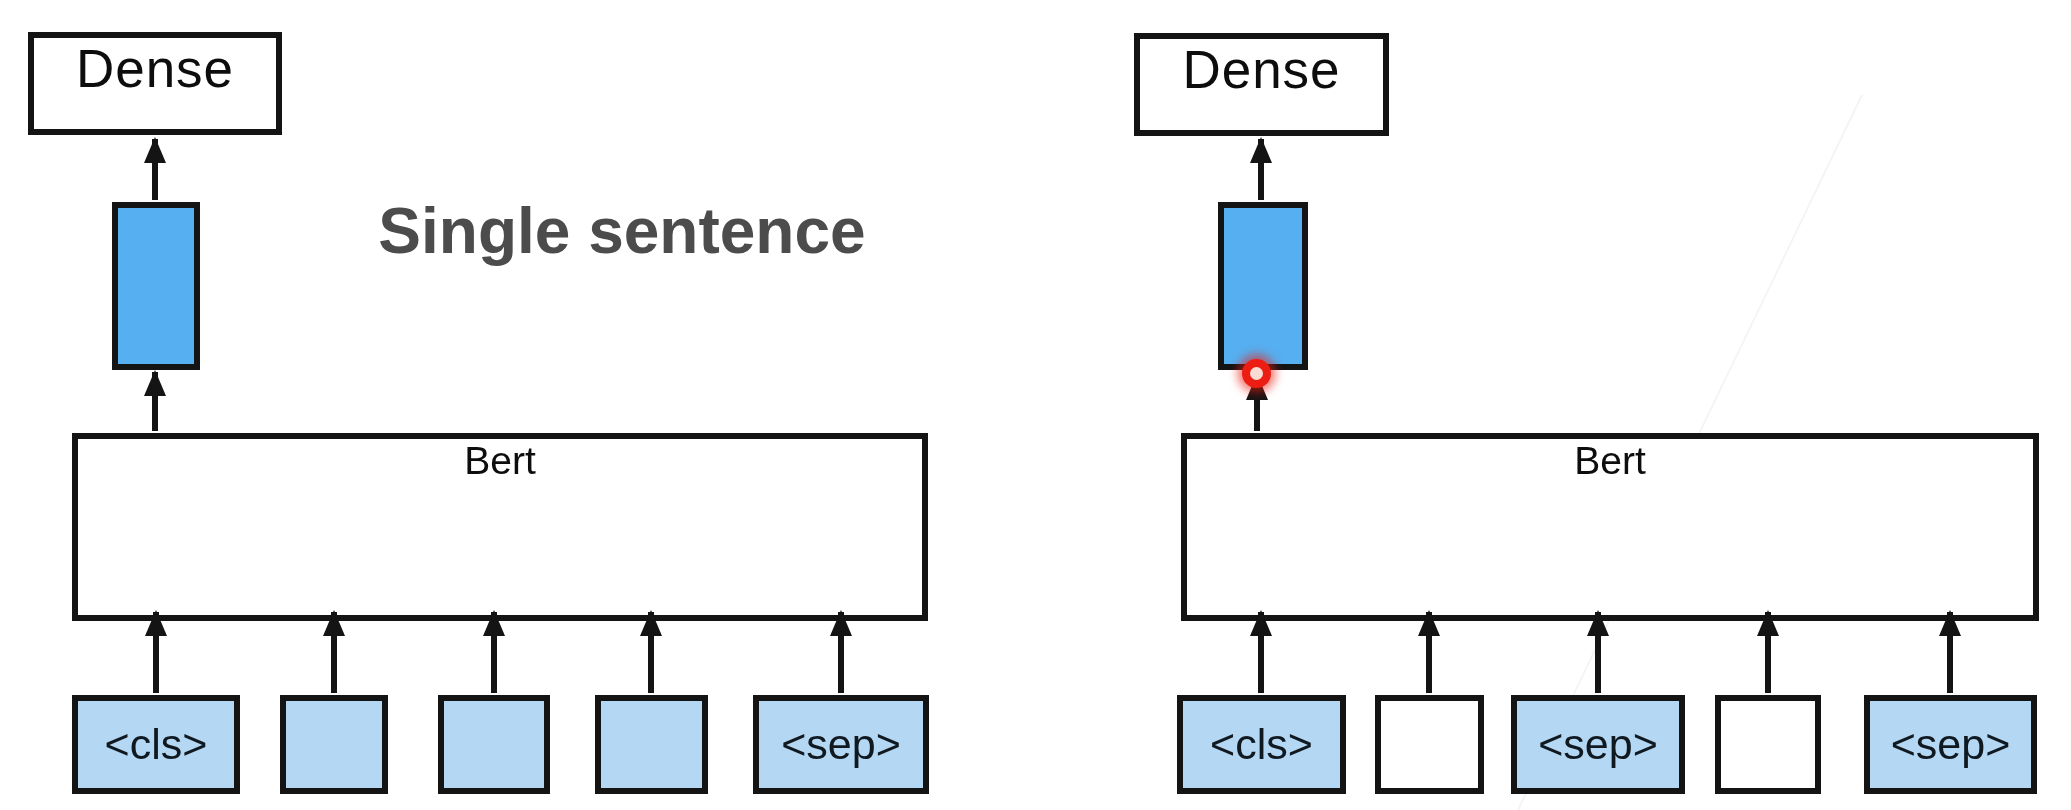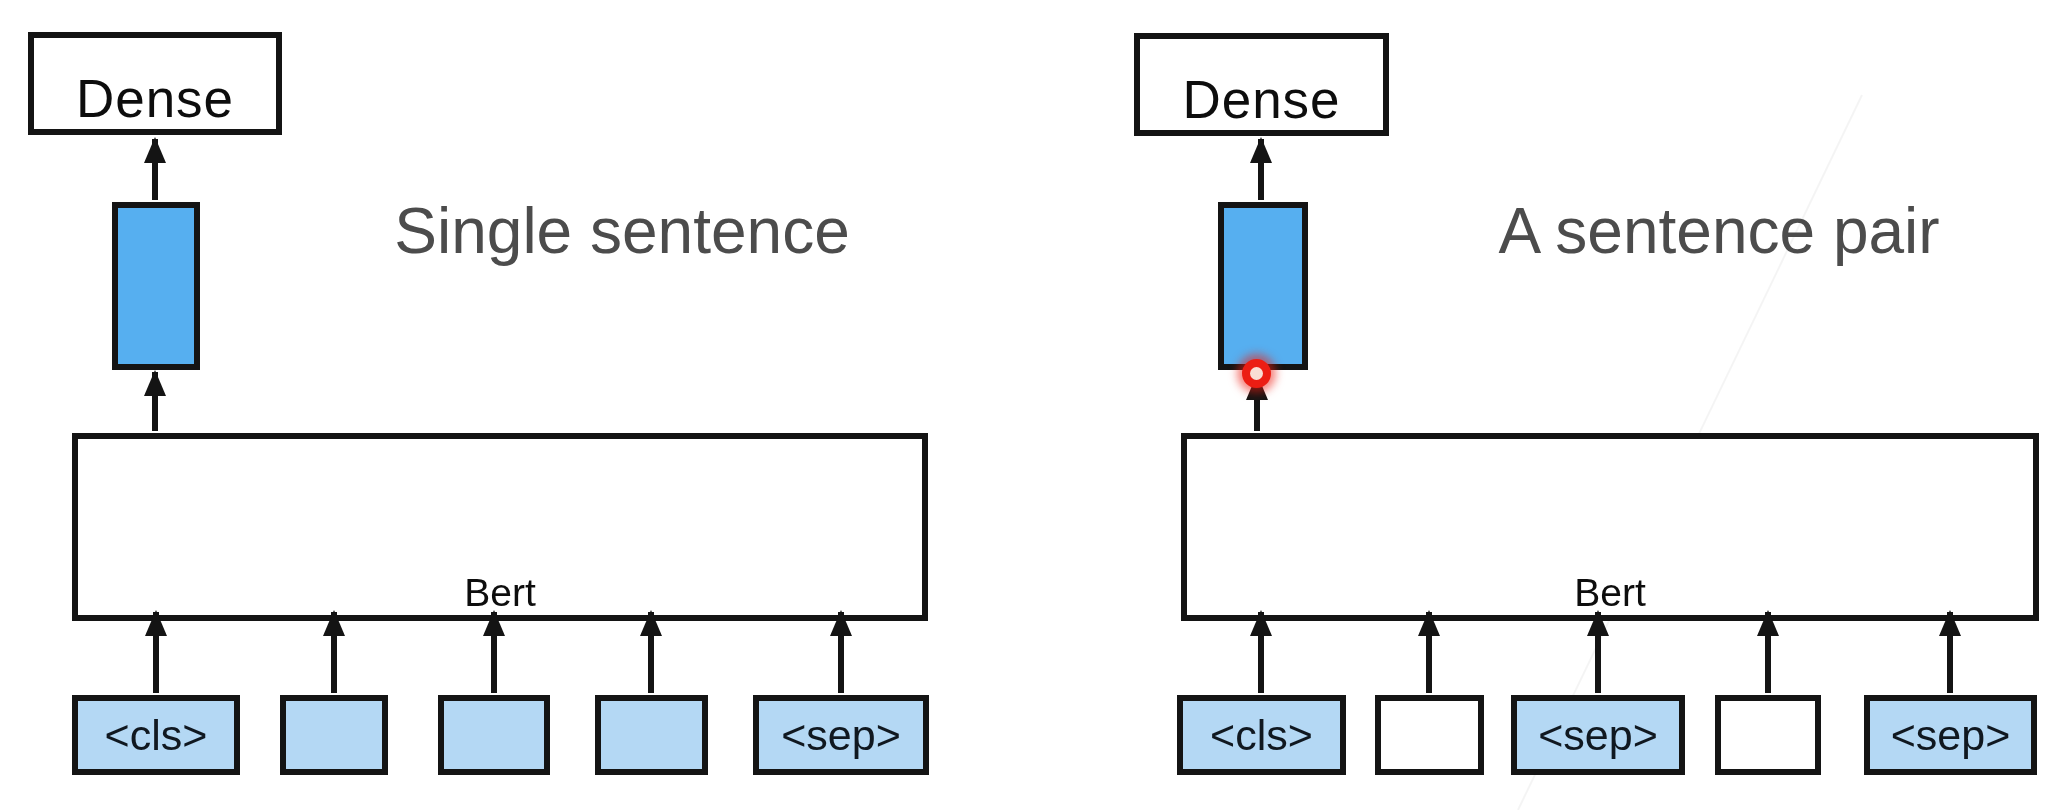--- a/index.html
+++ b/index.html
@@ -9,42 +9,42 @@
     background:#ffffff;
     overflow:hidden;
     font-family:"Liberation Sans", sans-serif;
   }
   svg.layer{position:absolute;left:0;top:0;width:2071px;height:810px;}
   .underlay{z-index:0;}
   .arrows{z-index:5;color:var(--outline,#141414);pointer-events:none;}
   .box{
     position:absolute;z-index:1;box-sizing:border-box;
     background:#ffffff;border:6px solid var(--outline,#141414);
-    display:flex;align-items:flex-end;justify-content:center;
+    display:flex;align-items:flex-start;justify-content:center;
     color:#0d0d0d;
   }
   .dense-label{font-size:53px;letter-spacing:1px;}
   .bert-label{font-size:39px;}
   .vector{
     position:absolute;z-index:2;box-sizing:border-box;
     background:var(--vector-fill,#56AFF0);
     border:6px solid var(--outline,#141414);
   }
   .token{
-    position:absolute;z-index:1;top:695px;height:80px;box-sizing:border-box;
+    position:absolute;z-index:1;top:695px;height:99px;box-sizing:border-box;
     background:var(--token-fill,#B4D8F4);
     border:6px solid var(--outline,#141414);
     display:flex;align-items:center;justify-content:center;
     font-size:43px;color:var(--token-text,#101820);
   }
   .token[data-fill="white"]{background:#ffffff;}
   .panel-title{
     position:absolute;z-index:1;top:196px;width:500px;
     text-align:center;font-size:64px;line-height:70px;
-    color:var(--title-text,#4C4C4C);white-space:nowrap;
+    color:var(--title-text,#4C4C4C);white-space:nowrap;font-weight:bold;
   }
   .cursor-dot{
     position:absolute;z-index:10;
     left:1242px;top:359px;width:29px;height:29px;border-radius:50%;
     background:var(--cursor-red,#EC1D13);
     box-shadow:0 0 9px 5px rgba(236,29,19,0.55);
   }
   .cursor-dot::after{
     content:"";position:absolute;left:8px;top:8px;width:13px;height:13px;
     border-radius:50%;background:var(--cursor-core,#F9DDD4);
@@ -84,21 +84,20 @@
       <span>&lt;sep&gt;</span>
     </div>
 
   <div class="box" style="left:1134px;top:33px;width:255px;height:103px">
     <span class="dense-label">Dense</span>
   </div>
   <div class="vector" style="left:1218px;top:202px;width:90px;height:168px"></div>
   <div class="box" style="left:1181px;top:433px;width:858px;height:188px">
     <span class="bert-label">Bert</span>
   </div>
-  <div class="panel-title" style="left:1469px">A sentence pair</div>
 
   <div class="token" style="left:1177px;width:169px" data-fill="blue">
       <span>&lt;cls&gt;</span>
     </div>
   <div class="token" style="left:1375px;width:109px" data-fill="white">
       <span></span>
     </div>
   <div class="token" style="left:1511px;width:174px" data-fill="blue">
       <span>&lt;sep&gt;</span>
     </div>

